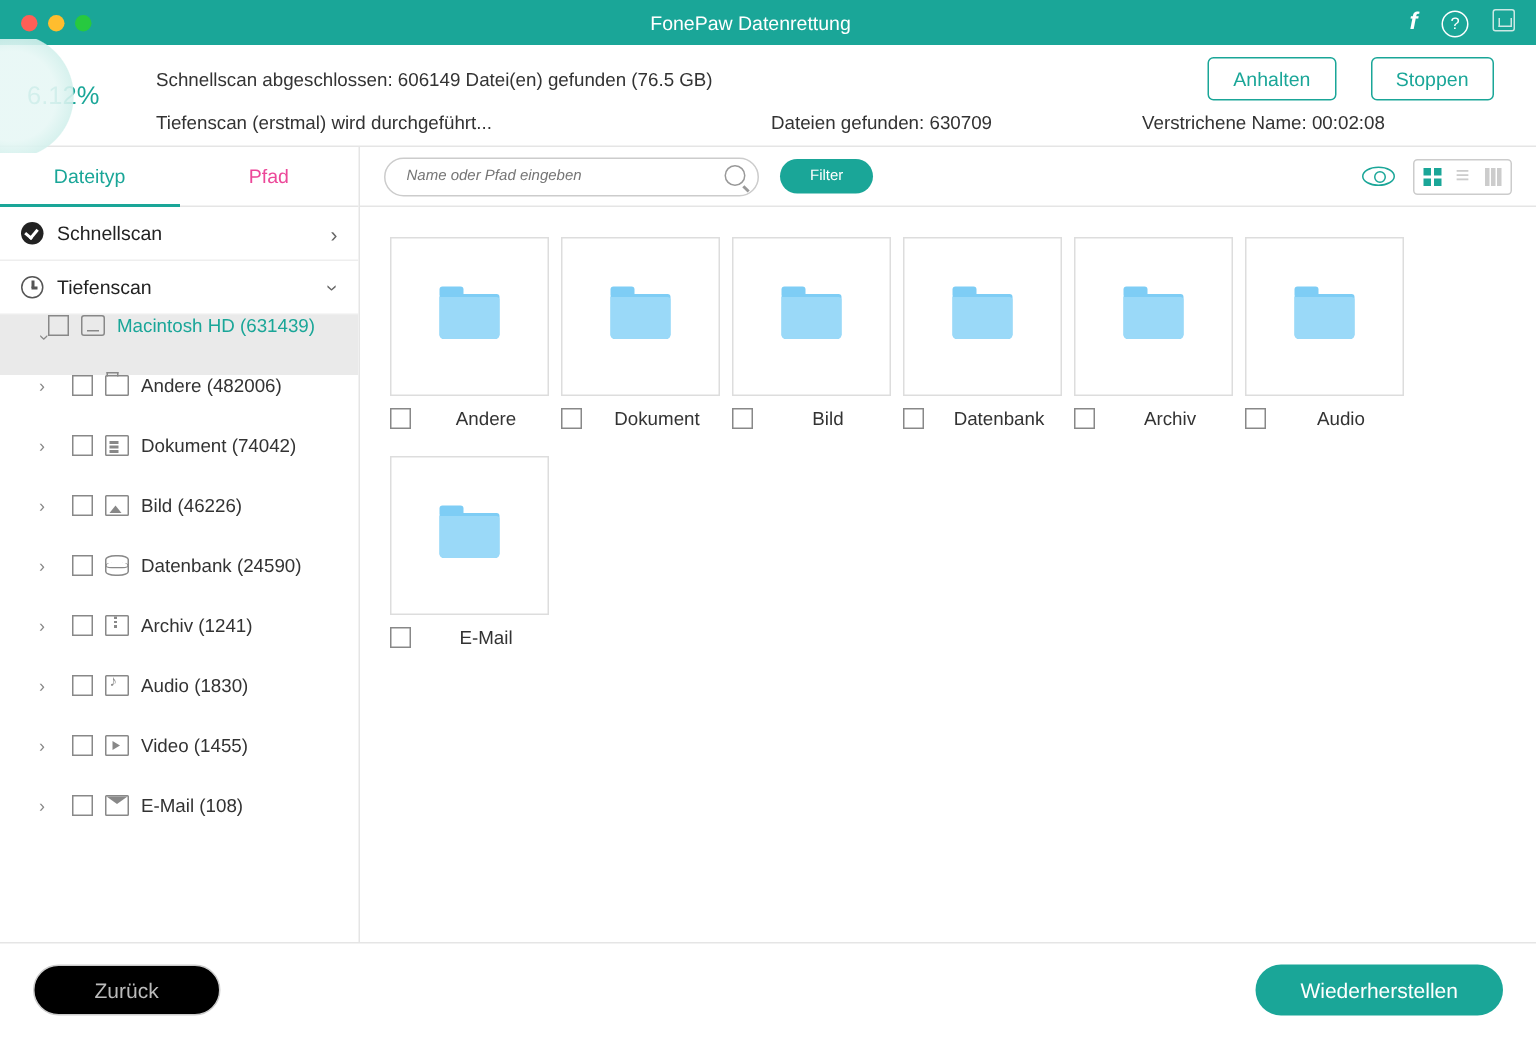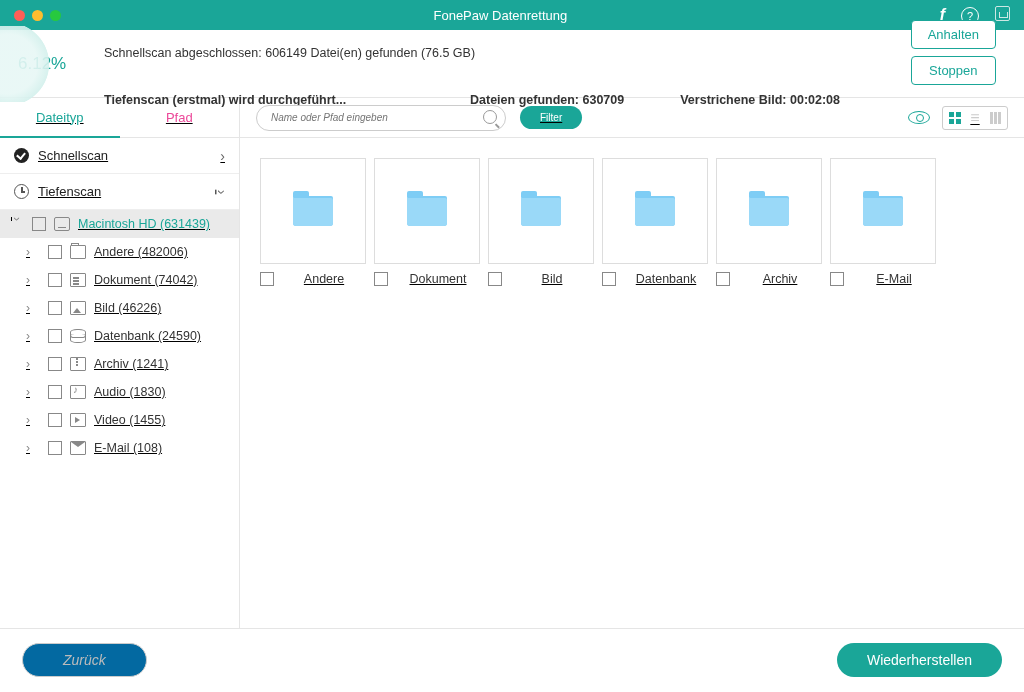--- a/index.html
+++ b/index.html
@@ -22,40 +22,40 @@
 
   
   .status { height:68px; border-bottom:1px solid #e5e5e5; display:flex; align-items:center; position:relative; }
   .progress-arc { width:92px; height:68px; position:relative; display:flex; align-items:center; justify-content:flex-start; padding-left:18px;}
   .progress-arc .pct { color:#1aa698; font-size:17px; font-weight:500; }
   .arc-bg { position:absolute; left:-20px; top:-4px; width:92px; height:76px; border-radius:0 50% 50% 0; background:radial-gradient(circle at 30% 50%, #e7f7f5 40%, #d3f0ec 55%, transparent 56%); opacity:.9;}
   .status-lines { flex:1; padding:0 12px; font-size:12.5px; color:#333; }
   .status-lines .row { display:flex; align-items:center; }
   .status-lines .row1 { margin-bottom:8px; justify-content:center;}
   .status-lines .found, .status-lines .elapsed { font-size:12.5px; color:#333; }
-  .status-btns { display:flex; gap:7px; margin-left:auto; padding-right:16px;flex-direction:column;}
-
-  
-  .main { display:flex; height:530px;text-decoration:underline; }
+  .status-btns { display:flex; gap:23px; margin-left:auto; padding-right:16px;}
+
+  
+  .main { display:flex; height:530px; }
 
   .sidebar { width:240px; border-right:1px solid #e5e5e5; display:flex; flex-direction:column; }
   .side-tabs { display:flex; height:40px; }
   .side-tab { flex:1; display:flex; align-items:center; justify-content:center; font-size:13px; color:#ec4899; border-bottom:1px solid #e5e5e5; cursor:pointer;}
   .side-tab.active { color:#1aa698; border-bottom:2px solid #1aa698; font-weight:500;}
 
   .scan-section { height:36px; display:flex; align-items:center; padding:0 14px; font-size:13px; color:#222; border-bottom:1px solid #eee; cursor:pointer;}
   .scan-section .chev { margin-left:auto; font-size:14px; color:#666;}
   .ic-check { width:15px; height:15px; border-radius:50%; background:#222; margin-right:9px; position:relative; flex-shrink:0;}
   .ic-check::after{content:""; position:absolute; left:4px; top:3px; width:4px; height:6px; border:solid #fff; border-width:0 2px 2px 0; transform:rotate(40deg);}
   .ic-clock { width:15px; height:15px; border:1.5px solid #555; border-radius:50%; margin-right:9px; position:relative; flex-shrink:0;}
   .ic-clock::after{content:""; position:absolute; left:6px; top:2px; width:1.5px; height:5px; background:#555;}
   .ic-clock::before{content:""; position:absolute; left:6px; top:6px; width:4px; height:1.5px; background:#555;}
 
   .tree { flex:1; overflow:auto; }
-  .tree-row { height:28px; display:flex; align-items:center; padding-left:10px; font-size:12.5px; color:#333; cursor:pointer;}
+  .tree-row { height:40px; display:flex; padding-left:10px; font-size:12.5px; color:#333; cursor:pointer;}
   .tree-row.selected { background:#eaeaea; color:#1aa698; }
   .tree-row .arrow { width:14px; color:#888; font-size:12px; }
   .tree-row .cb { width:14px; height:14px; border:1.5px solid #888; margin:0 8px; flex-shrink:0;}
   .tree-row.child { padding-left:26px; }
   .tree-row .ic { width:16px; height:14px; margin-right:8px; flex-shrink:0; position:relative;}
   .ic-disk{border:1.5px solid #888; border-radius:2px;}
   .ic-disk::after{content:"";position:absolute;bottom:2px;left:3px;width:8px;height:1.5px;background:#888;}
   .ic-folder{border:1.5px solid #888; border-radius:1px;}
   .ic-folder::before{content:"";position:absolute;top:-3px;left:0;width:6px;height:2px;border:1.5px solid #888;border-bottom:none;}
   .ic-doc{border:1.5px solid #888;border-radius:1px;width:12px;height:15px;}
@@ -94,21 +94,21 @@
   .thumb { width:106px; height:106px; border:1px solid #ddd; display:flex; align-items:center; justify-content:center; cursor:pointer;}
   .folder-ico { width:40px; height:30px; background:#7ecdf5; border-radius:2px 2px 3px 3px; position:relative;}
   .folder-ico::before{content:"";position:absolute;top:-5px;left:0;width:16px;height:6px;background:#7ecdf5;border-radius:2px 2px 0 0;}
   .folder-ico::after{content:"";position:absolute;top:2px;left:0;width:40px;height:28px;background:#9ad9f8;border-radius:0 2px 3px 3px;}
   .card-label { display:flex; align-items:center; gap:8px; margin-top:8px; font-size:12.5px; color:#333;}
   .card-label .cb{width:14px;height:14px;border:1.5px solid #888;flex-shrink:0;cursor:pointer;}
   .card-label span{flex:1;text-align:center;}
 
   
   .footer { height:62px; border-top:1px solid #e5e5e5; display:flex; align-items:center; padding:0 22px;}
-  .btn-back { border:1px solid #ccc; color:#bbb; background:#0369a1; border-radius:18px; padding:8px 40px; font-size:14px; cursor:pointer;font-style:italic;}
+  .btn-back { border:1px solid #ccc; color:#bbb; background:#000000; border-radius:18px; padding:8px 40px; font-size:14px; cursor:pointer;}
   .btn-recover { margin-left:auto; background:#1aa698; color:#fff; border:none; border-radius:18px; padding:9px 30px; font-size:14px; font-weight:500; cursor:pointer;}
 </style>
 </head>
 <body>
 
 <div class="titlebar">
   <div class="dots">
     <div class="dot r"></div>
     <div class="dot y"></div>
     <div class="dot g"></div>
@@ -127,24 +127,24 @@
     <div class="pct">6.12%</div>
   </div>
   <div class="status-lines">
     <div class="row row1">
       <span>Schnellscan abgeschlossen: 606149 Datei(en) gefunden (76.5 GB)</span>
       <div class="status-btns">
         <button class="btn-outline">Anhalten</button>
         <button class="btn-outline">Stoppen</button>
       </div>
     </div>
-    <div class="row" style="gap:36px;font-weight:bold;">
+    <div class="row" style="gap:80px;">
       <span style="width:330px;">Tiefenscan (erstmal) wird durchgeführt...</span>
       <span class="found">Dateien gefunden: 630709</span>
-      <span class="elapsed" style="margin-left:20px;">Verstrichene Bild: 00:02:08</span>
+      <span class="elapsed" style="margin-left:20px;">Verstrichene Name: 00:02:08</span>
     </div>
   </div>
 </div>
 
 <div class="main">
 
   <div class="sidebar">
     <div class="side-tabs">
       <div class="side-tab active">Dateityp</div>
       <div class="side-tab">Pfad</div>
@@ -292,20 +292,29 @@
             <div class="cb"></div>
             <span>Archiv</span>
           </div>
       </div>
       <div class="card">
         <div class="thumb">
             <div class="folder-ico"></div>
           </div>
         <div class="card-label">
             <div class="cb"></div>
+            <span>Audio</span>
+          </div>
+      </div>
+      <div class="card">
+        <div class="thumb">
+            <div class="folder-ico"></div>
+          </div>
+        <div class="card-label">
+            <div class="cb"></div>
             <span>E-Mail</span>
           </div>
       </div>
     </div>
   </div>
 </div>
 
 <div class="footer">
   <button class="btn-back">Zurück</button>
   <button class="btn-recover">Wiederherstellen</button>

